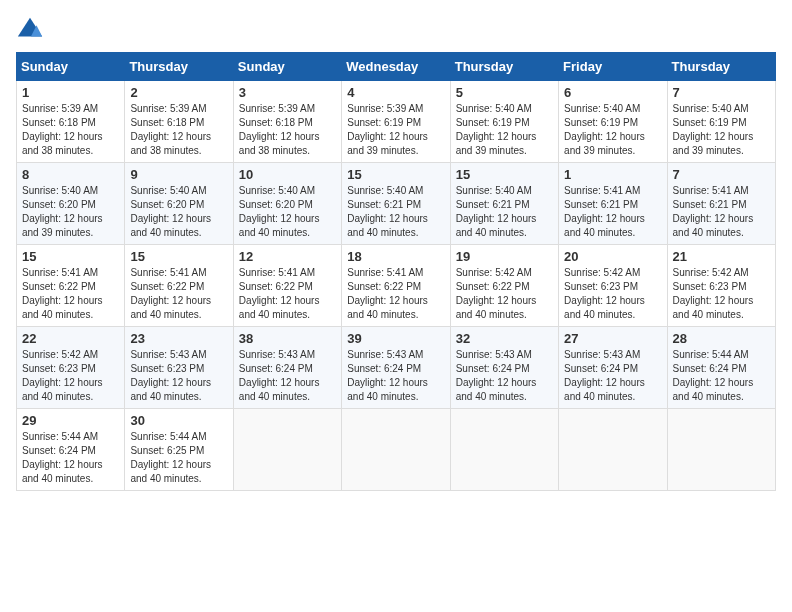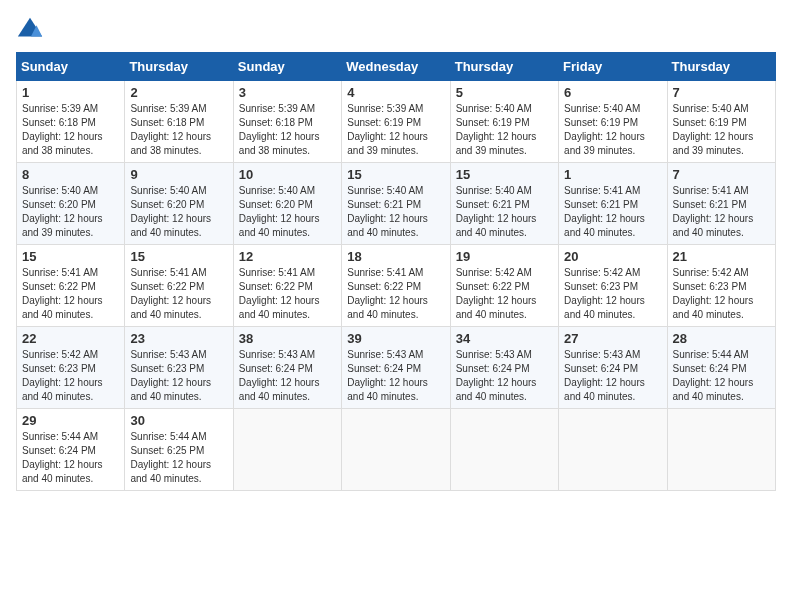--- a/index.html
+++ b/index.html
@@ -231,21 +231,21 @@
         </td>
         <td>
           <span class="day-number">38</span>
 <div class="day-info">Sunrise: 5:43 AM<br>Sunset: 6:24 PM<br>Daylight: 12 hours and 40 minutes.</div>
         </td>
         <td>
           <span class="day-number">39</span>
 <div class="day-info">Sunrise: 5:43 AM<br>Sunset: 6:24 PM<br>Daylight: 12 hours and 40 minutes.</div>
         </td>
         <td>
-          <span class="day-number">34</span>
+          <span class="day-number">32</span>
 <div class="day-info">Sunrise: 5:43 AM<br>Sunset: 6:24 PM<br>Daylight: 12 hours and 40 minutes.</div>
         </td>
         <td>
           <span class="day-number">27</span>
 <div class="day-info">Sunrise: 5:43 AM<br>Sunset: 6:24 PM<br>Daylight: 12 hours and 40 minutes.</div>
         </td>
         <td>
           <span class="day-number">28</span>
 <div class="day-info">Sunrise: 5:44 AM<br>Sunset: 6:24 PM<br>Daylight: 12 hours and 40 minutes.</div>
         </td>

